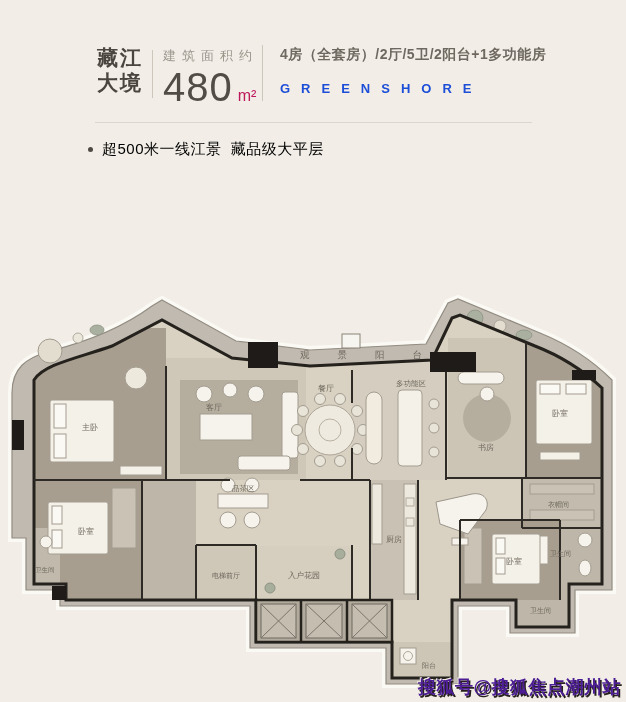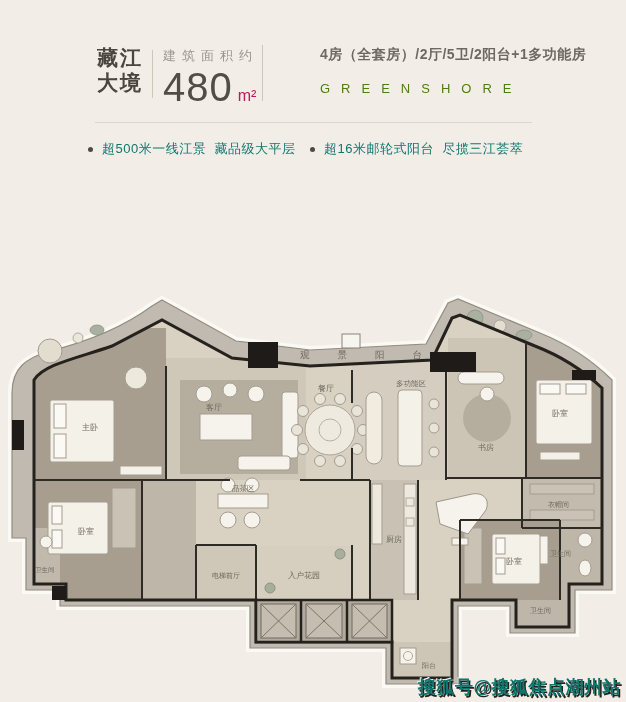--- a/index.html
+++ b/index.html
@@ -15,36 +15,36 @@
     white-space:pre-line;
   }
   .vdiv{position:absolute;width:1px;background:#ccc6bb;}
   .vdiv1{left:152px;top:50px;height:48px;}
   .vdiv2{left:262px;top:45px;height:56px;}
   .area-block{position:absolute;left:163px;top:47px;}
   .area-label{font-size:13px;letter-spacing:6px;color:#9b958c;white-space:nowrap;}
   .area-row{display:flex;align-items:flex-end;margin-top:2px;}
   .area-value{font-size:40px;line-height:40px;color:#514d46;font-weight:500;letter-spacing:1px;}
   .area-unit{font-size:16px;color:#be185d;margin-left:5px;line-height:22px;}
-  .spec-block{position:absolute;left:280px;top:46px;margin-left:40px;}
+  .spec-block{position:absolute;left:280px;top:46px;}
   .layout-spec{font-size:14px;font-weight:600;color:#6e6860;letter-spacing:0.5px;white-space:nowrap;}
-  .brand-en{margin-top:17px;font-size:13px;color:#4d7c0f;letter-spacing:11px;white-space:nowrap;}
+  .brand-en{margin-top:17px;font-size:13px;color:#1d4ed8;letter-spacing:11px;white-space:nowrap;font-weight:bold;}
   .hrule{position:absolute;left:95px;top:122px;width:437px;height:1px;background:#dcd7ce;}
   
   .points{position:absolute;left:88px;top:140px;width:470px;
     display:grid;grid-template-columns:222px 248px;grid-row-gap:19px;grid-column-gap:0;}
   .point{display:flex;align-items:center;}
   .dot{width:5px;height:5px;border-radius:50%;background:#4e4a43;margin-right:9px;flex:0 0 auto;}
-  .sp-text{font-size:13px;color:#0f766e;font-weight:500;white-space:pre;letter-spacing:0.5px;}
+  .sp-text{font-size:15px;color:#000000;font-weight:500;white-space:pre;letter-spacing:0.5px;}
   
   .plan-wrap{position:absolute;left:0;top:288px;width:626px;height:412px;text-align:center;}
   
   .watermark{
     position:absolute;right:5px;bottom:3px;
-    font-size:18px;font-weight:700;color:#0f766e;letter-spacing:0.5px;
+    font-size:18px;font-weight:700;color:#4c1d95;letter-spacing:0.5px;
     text-shadow:1.5px 1.5px 0 #26211d,-1px -1px 0 #f3efe8;
     white-space:nowrap;
   }
   svg text{font-family:"Liberation Sans","DejaVu Sans",sans-serif;fill:#6f695e;}
 </style>
 </head>
 <body>
 
 <div class="page">
 
@@ -66,24 +66,20 @@
     <div class="layout-spec">4房（全套房）/2厅/5卫/2阳台+1多功能房</div>
     <div class="brand-en">GREENSHORE</div>
   </div>
 
   <div class="hrule"></div>
 
   <div class="points">
     <div class="point">
         <span class="dot"></span>
         <span class="sp-text">超500米一线江景  藏品级大平层</span>
-      </div>
-    <div class="point">
-        <span class="dot"></span>
-        <span class="sp-text">超16米邮轮式阳台  尽揽三江荟萃</span>
       </div>
   </div>
 
   <div class="plan-wrap">
     <svg width="626" height="412" viewBox="0 0 626 412">
       <defs>
         <clipPath id="clipIn">
           <path d="M 34 92 C 44 76 78 70 112 58 L 162 32 L 232 70 L 310 78 L 432 72 L 452 30 L 460 27 L 535 58 C 566 70 585 84 602 100 L 602 296 L 569 296 L 569 339 L 516 339 L 516 312 L 452 312 L 452 390 L 392 390 L 392 354 L 256 354 L 256 312 L 66 312 L 66 296 L 34 296 Z"></path>
         </clipPath>
       </defs>

